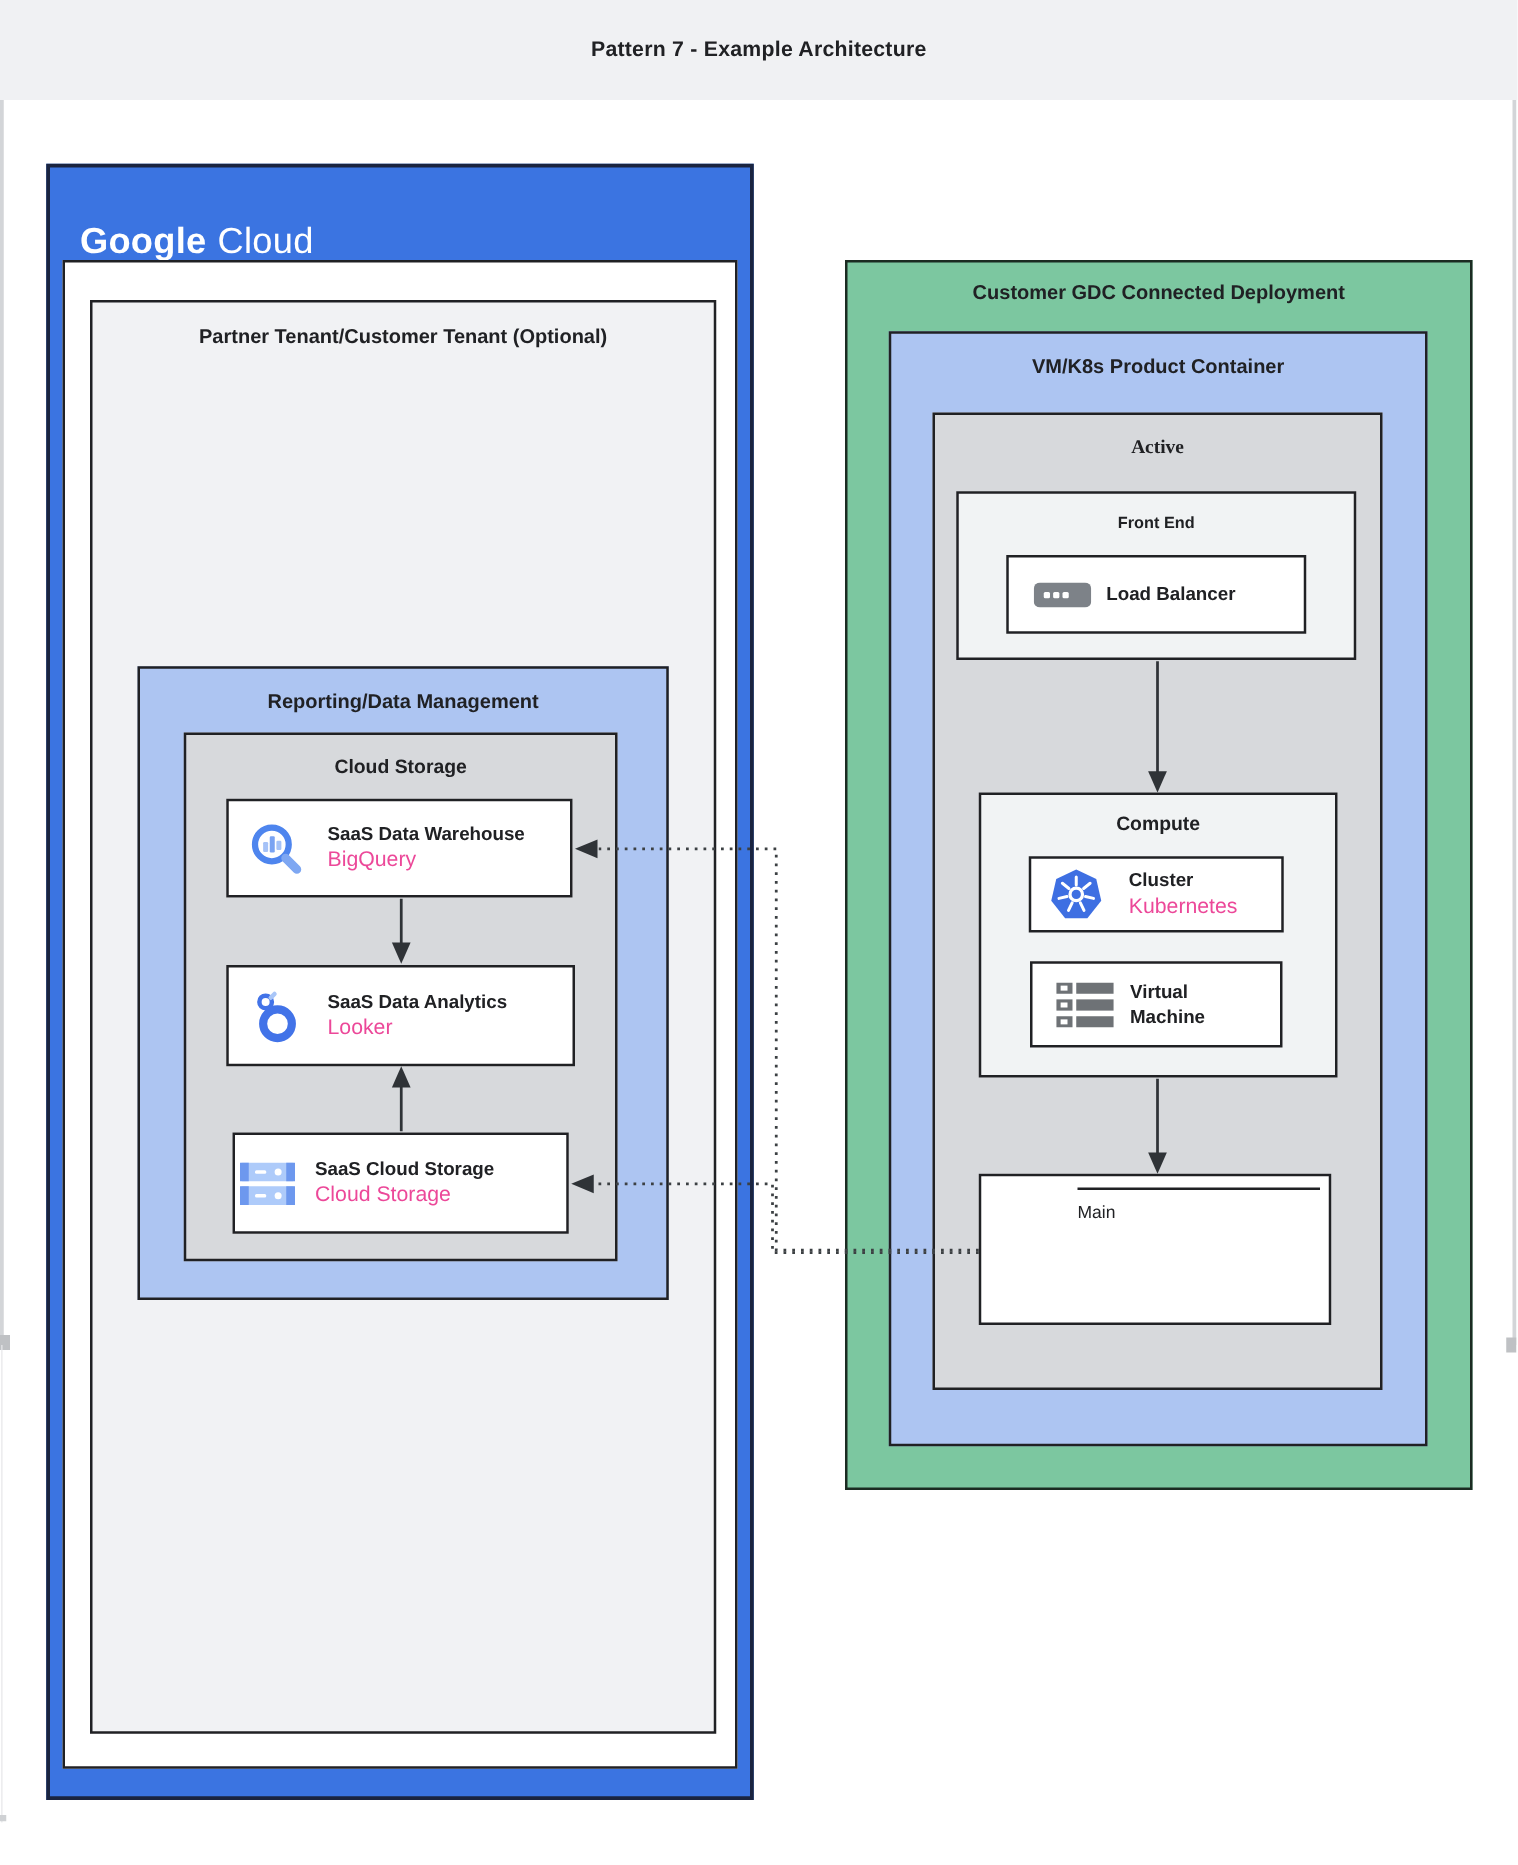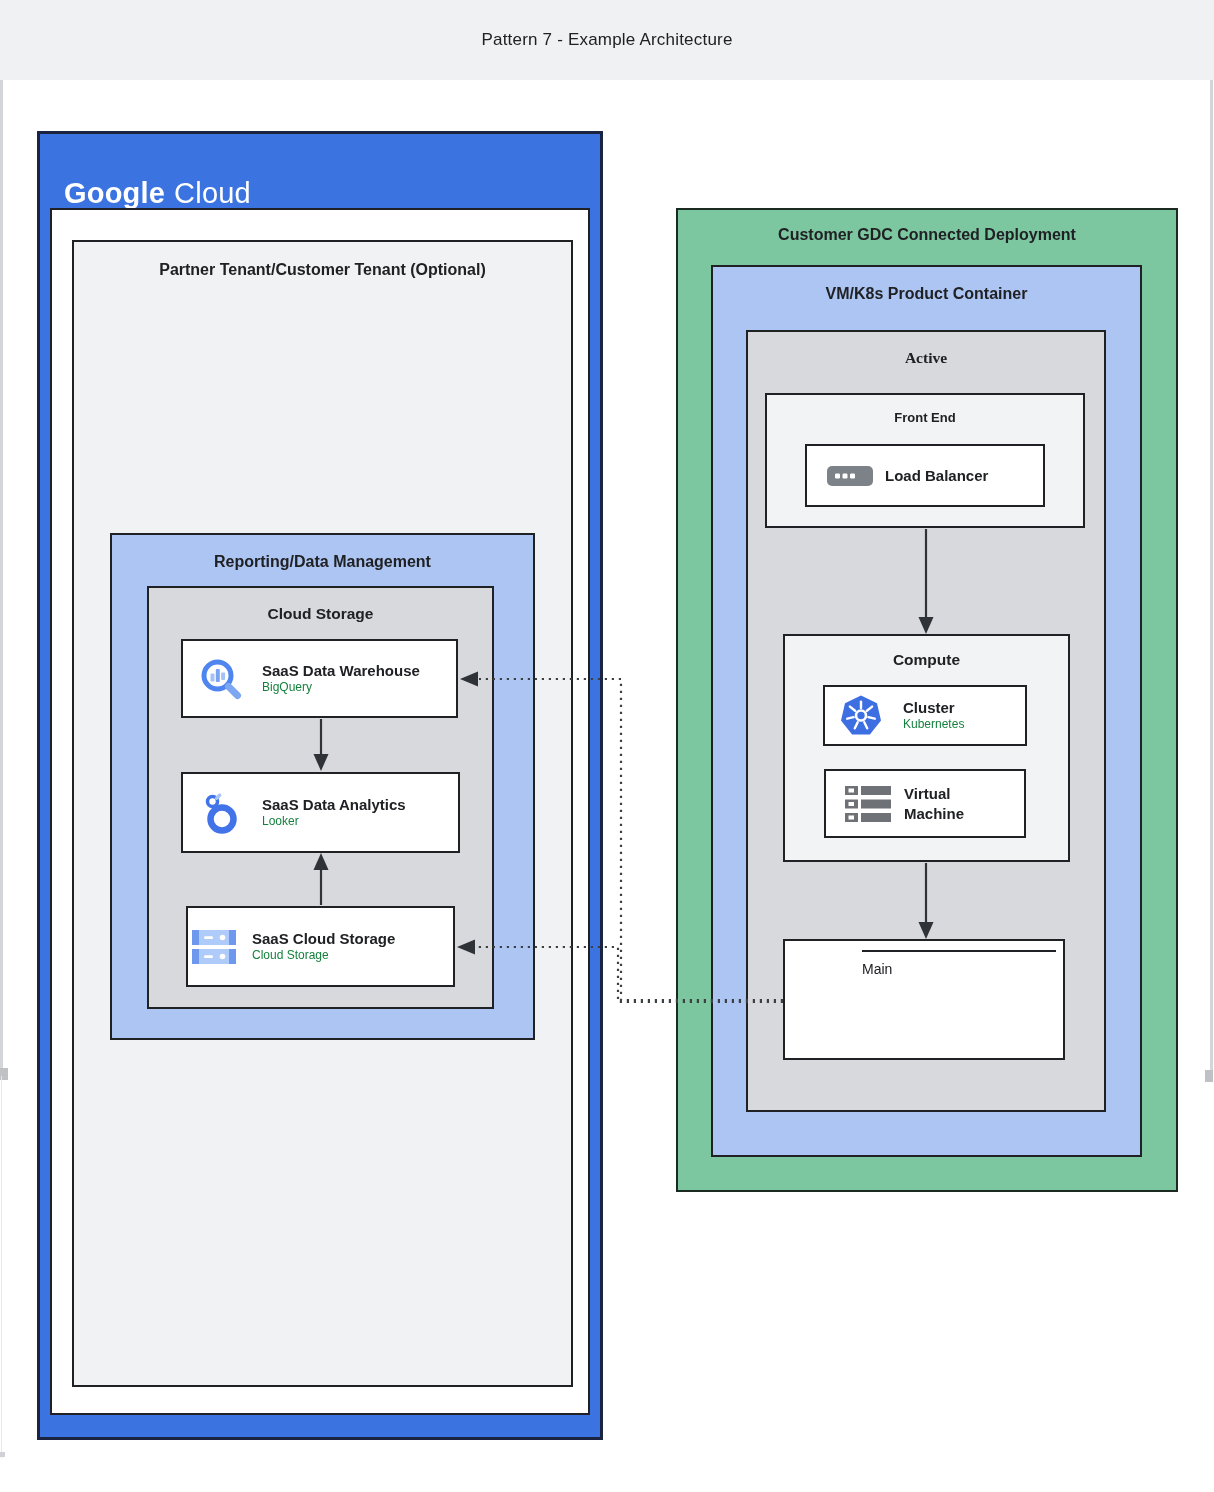--- a/index.html
+++ b/index.html
@@ -6,21 +6,21 @@
   body{
     width:1214px;height:1492px;position:relative;overflow:hidden;
     font-family:"Liberation Sans",sans-serif;color:#202124;
     -webkit-font-smoothing:antialiased;
   }
   .abs{position:absolute;box-sizing:border-box;}
 
   
   .header{left:0;top:0;width:1214px;height:80px;background:#f0f1f3;
           display:flex;align-items:center;justify-content:center;}
-  .header-title{font-size:17px;font-weight:400;letter-spacing:.2px;}
+  .header-title{font-size:17px;font-weight:700;letter-spacing:.2px;}
 
   
   .edge-line-left{left:0;top:80px;width:3px;height:996px;background:#d3d5d8;}
   .edge-line-right{left:1210px;top:80px;width:3px;height:996px;background:#d3d5d8;}
   .edge-handle{width:8px;height:12px;background:#bfc1c4;}
   .edge-thin{left:1px;top:1076px;width:1px;height:382px;background:#e7e8ea;}
   .edge-tick{left:0;top:1452px;width:5px;height:5px;background:#cfd1d4;}
 
   
   .box{border:2px solid #202124;}
@@ -35,21 +35,21 @@
   .partner{left:72px;top:240px;width:501px;height:1147px;background:#f1f2f4;padding-top:19px;}
   .partner .box-title{font-size:16px;}
   .reporting{left:110px;top:533px;width:425px;height:507px;background:#adc5f2;padding-top:18px;}
   .reporting-title{font-size:16px;}
   .cs-group{left:147px;top:586px;width:347px;height:423px;background:#d7d9dc;padding-top:17px;}
   .cs-group-title{font-size:15.5px;}
 
   
   .card{background:#ffffff;border:2px solid #202124;display:flex;align-items:center;}
   .card-text .t{font-weight:700;font-size:15px;line-height:1.3;}
-  .card-text .s{font-weight:400;font-size:12px;line-height:1.3;color:#15803d;}
+  .card-text .s{font-weight:400;font-size:17px;line-height:1.3;color:#ec4899;}
 
   .card-dw{left:181px;top:639px;width:277px;height:79px;padding-left:15px;gap:18px;}
   .card-da{left:181px;top:772px;width:279px;height:81px;padding-left:15px;gap:18px;}
   .card-cs{left:186px;top:906px;width:269px;height:81px;padding-left:4px;gap:16px;}
 
   
   .gdc{left:676px;top:208px;width:502px;height:984px;background:#7cc7a0;border:2.5px solid #1b2b22;padding-top:16px;}
   .gdc-title{font-size:16px;}
   .vmk8s{left:711px;top:265px;width:431px;height:892px;background:#adc5f2;padding-top:18px;}
   .vmk8s-title{font-size:16px;}

